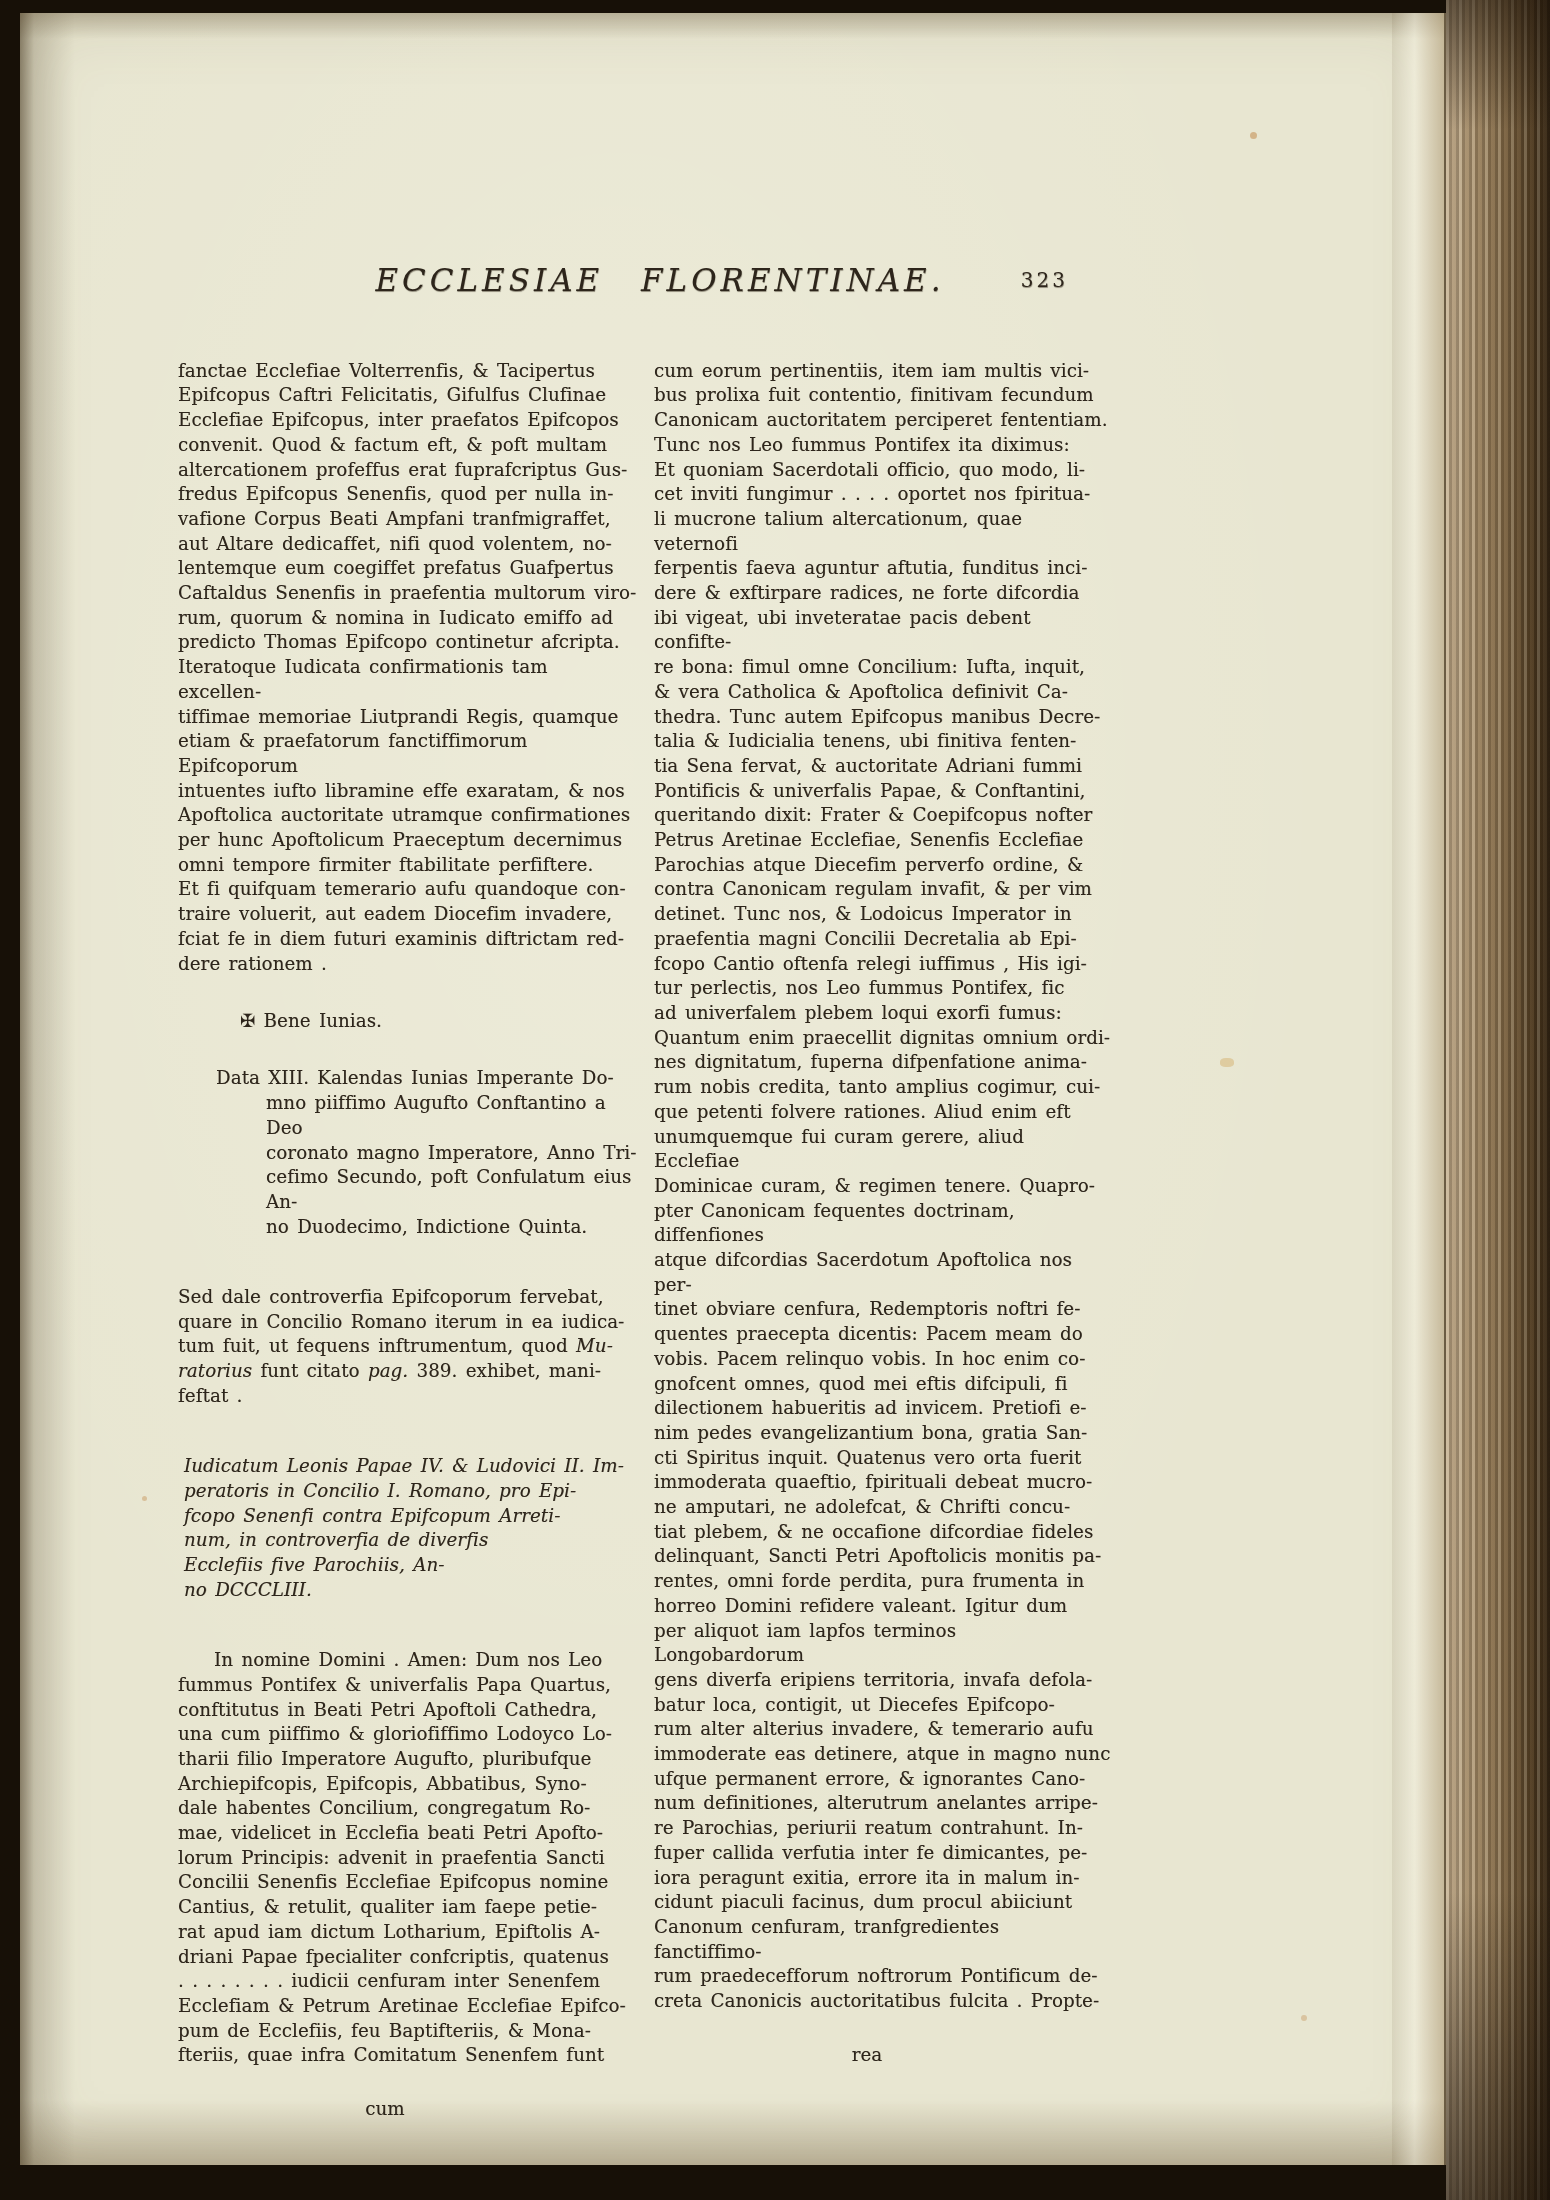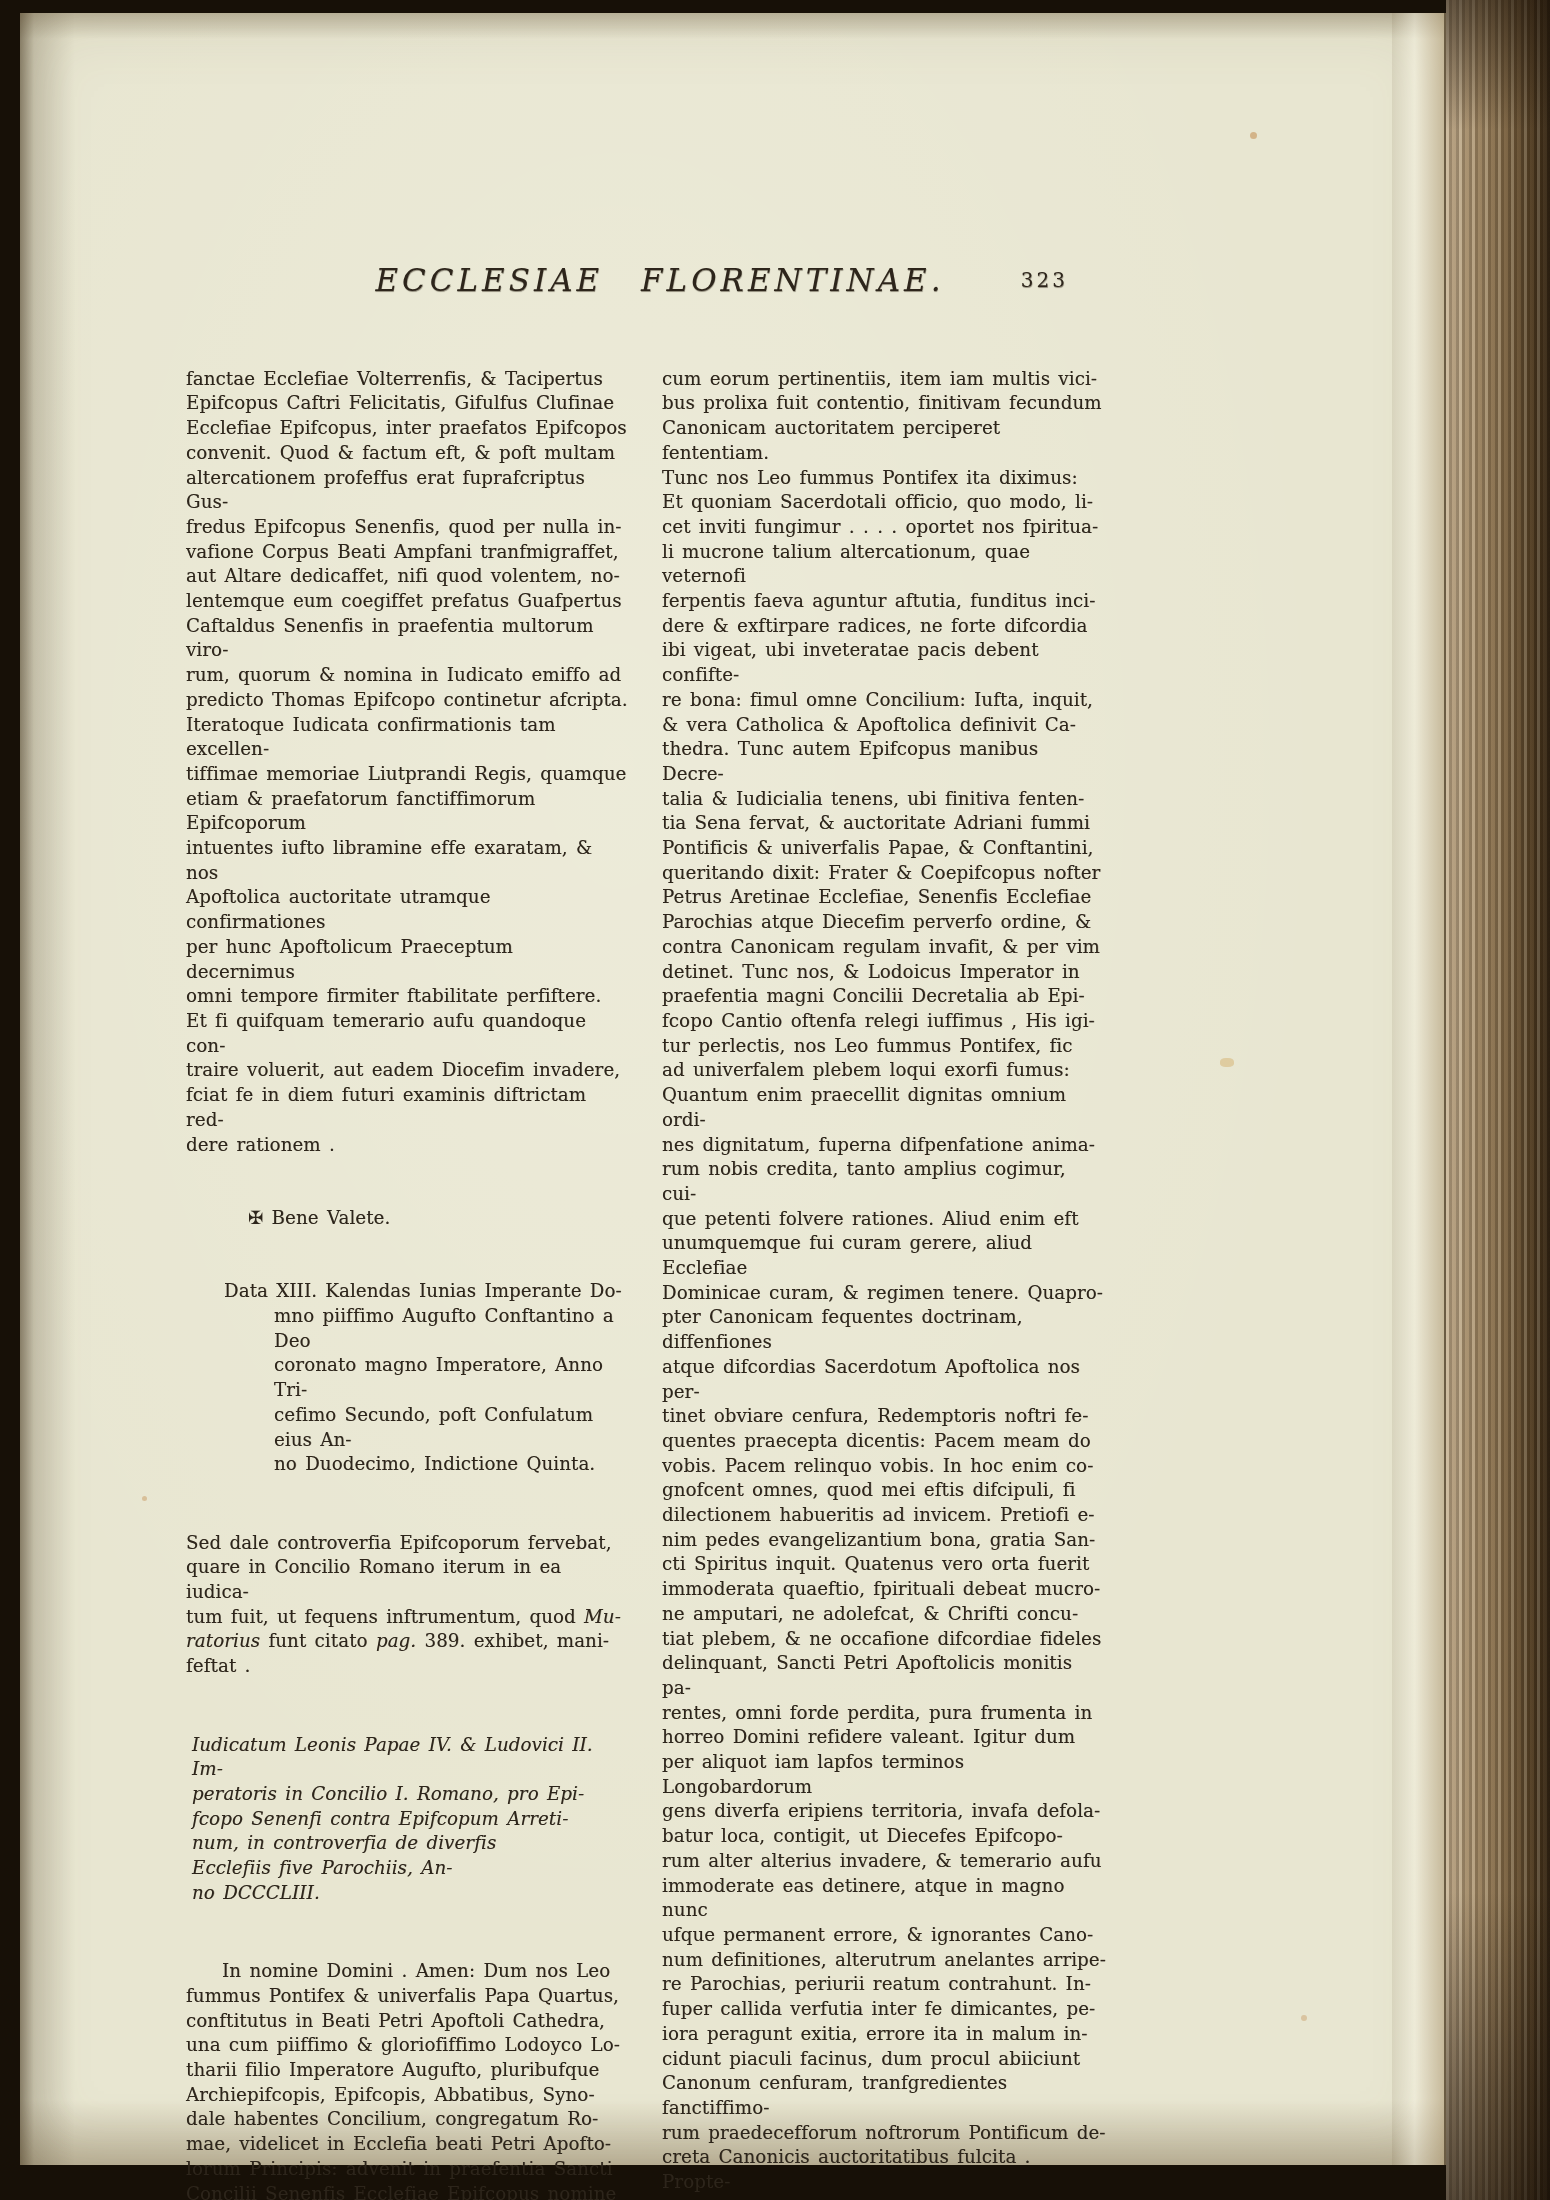--- a/index.html
+++ b/index.html
@@ -75,21 +75,21 @@
   .col{
     position:absolute;top:330px;width:468px;
     font-size:18.2px;line-height:24.7px;
     letter-spacing:0.1px;word-spacing:2.4px;
     white-space:pre-line;
     text-shadow:0.35px 0.45px 0.55px rgba(43,34,22,.38);
   }
   .col-left{left:170px;}
   .col-right{left:646px;}
 
-  .p{margin:12px;}
+  .p{margin:4px;}
   .indent-first{text-indent:36px;}
   .bene{text-indent:62px;}
   .data-block{padding-left:88px;text-indent:-50px;}
   .gap{margin-top:17px;}
   .heading-italic{font-style:italic;text-align:left;padding:0 6px;}
   .catchword{display:block;text-align:center;padding-right:42px;}
   .catchword-l{padding-right:46px;}
   .catchword-r{padding-right:34px;}
   .it{font-style:italic;}
 </style>
@@ -129,21 +129,21 @@
 tiffimae memoriae Liutprandi Regis, quamque
 etiam &amp; praefatorum fanctiffimorum Epifcoporum
 intuentes iufto libramine effe exaratam, &amp; nos
 Apoftolica auctoritate utramque confirmationes
 per hunc Apoftolicum Praeceptum decernimus
 omni tempore firmiter ftabilitate perfiftere.
 Et fi quifquam temerario aufu quandoque con-
 traire voluerit, aut eadem Diocefim invadere,
 fciat fe in diem futuri examinis diftrictam red-
 dere rationem .</div>
-    <div class="p bene">✠ Bene Valete.</div>
+    <div class="p bene">✠ Bene Iunias.</div>
     <div class="p data-block">Data XIII. Kalendas Iunias Imperante Do-
 mno piiffimo Augufto Conftantino a Deo
 coronato magno Imperatore, Anno Tri-
 cefimo Secundo, poft Confulatum eius An-
 no Duodecimo, Indictione Quinta.</div>
     <div class="p gap"><span>Sed dale controverfia Epifcoporum fervebat,
 quare in Concilio Romano iterum in ea iudica-
 tum fuit, ut fequens inftrumentum, quod </span><span class="it">Mu-
 ratorius</span><span> funt citato </span><span class="it">pag.</span><span> 389. exhibet, mani-
 feftat .</span></div>

